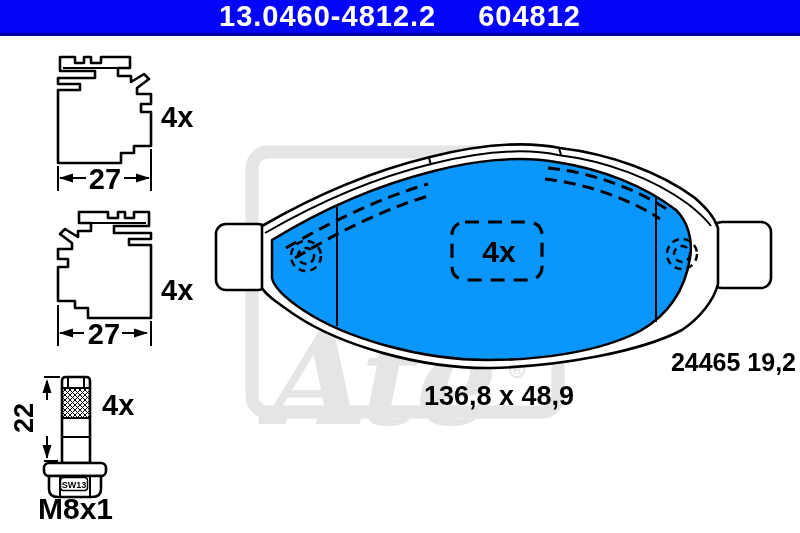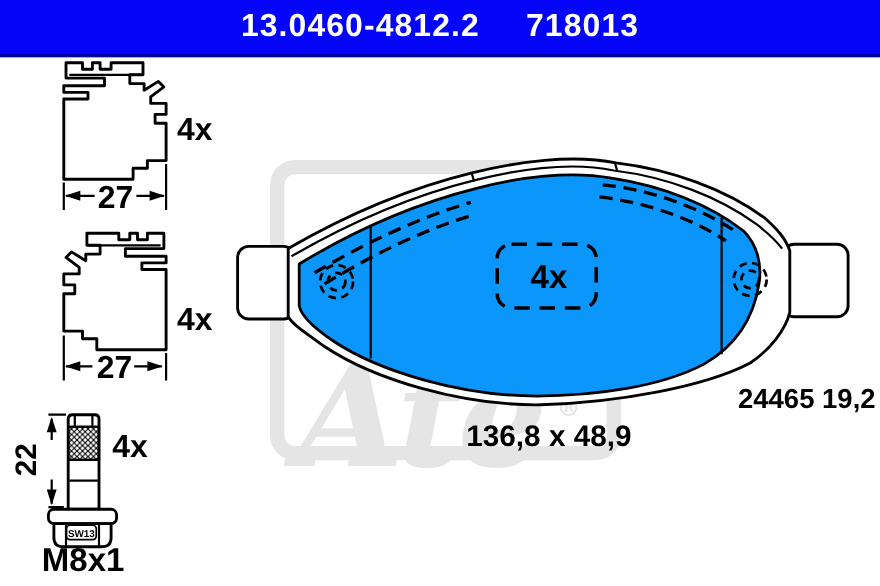--- a/index.html
+++ b/index.html
@@ -8,21 +8,21 @@
     --pad-blue:#0A96FA;
     --watermark:#E5E5E5;
     --ink:#000000;
   }
   html,body{margin:0;padding:0;background:#fff;}
   .stage{
     position:relative;width:800px;height:533px;background:#ffffff;overflow:hidden;
     font-family:"Liberation Sans",sans-serif;
   }
   .header{
-    position:absolute;top:0;left:0;width:800px;height:52px;
+    position:absolute;top:0;left:0;width:800px;height:36px;
     background:var(--header-bg);border-bottom:3px solid var(--header-border);
     box-sizing:border-box;
     display:flex;align-items:center;justify-content:center;gap:42px;
     color:#ffffff;font-weight:bold;font-size:29px;letter-spacing:1px;
   }
   svg{position:absolute;top:0;left:0;}
   .outline{fill:#ffffff;stroke:var(--ink);stroke-width:2.6;stroke-linejoin:round;}
   .line{fill:none;stroke:var(--ink);stroke-width:2;}
   .dimline{fill:none;stroke:var(--ink);stroke-width:2;}
   .arrow{fill:var(--ink);stroke:none;}
@@ -34,21 +34,21 @@
   .wm-stroke{fill:none;stroke:var(--watermark);stroke-width:13;}
   .wm-text{fill:var(--watermark);font-family:"DejaVu Serif",serif;font-style:italic;font-weight:bold;}
 </style>
 </head>
 <body>
 
 <div class="stage">
 
   <div class="header">
     <span>13.0460-4812.2</span>
-    <span>718013</span>
+    <span>604812</span>
   </div>
 
   <svg width="800" height="533" viewBox="0 0 800 533">
     <defs>
       <pattern id="knurl" width="5" height="5" patternUnits="userSpaceOnUse">
         <path d="M0,5 L5,0 M0,0 L5,5" stroke="#000" stroke-width="1"></path>
       </pattern>
     </defs>
 
     <g>

